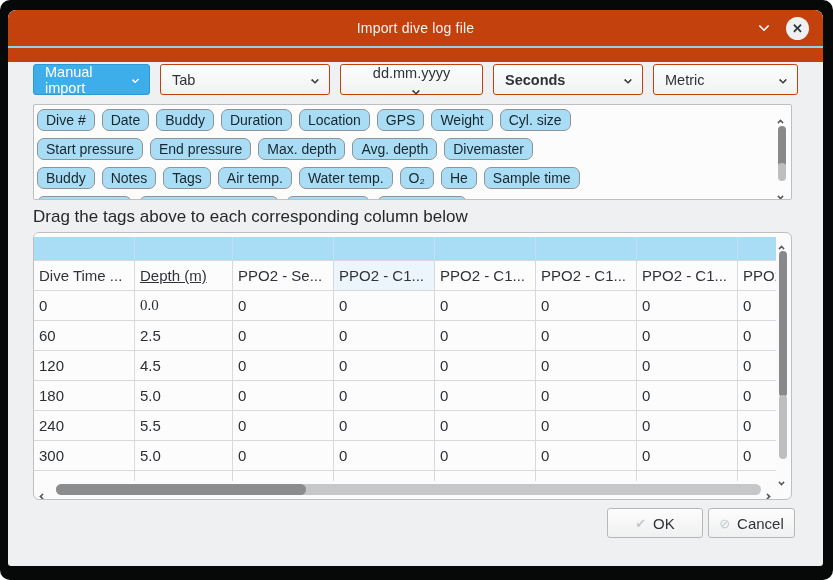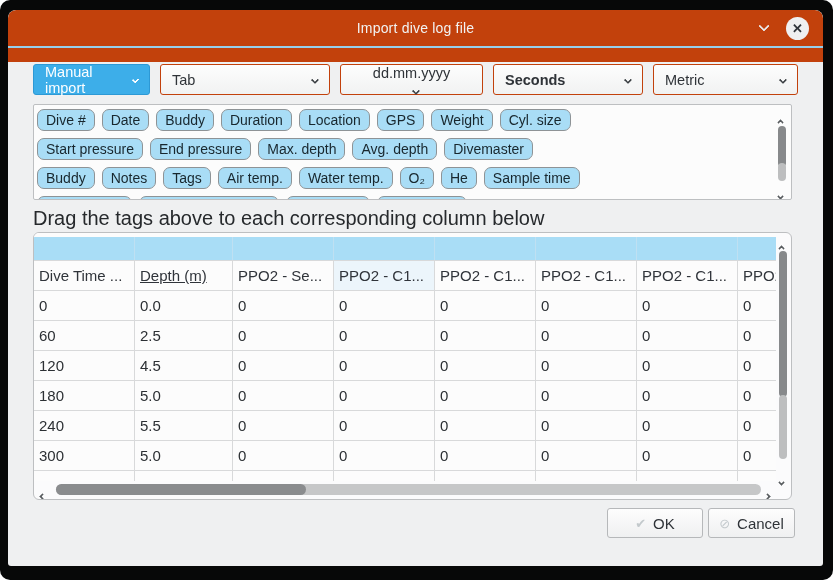--- a/index.html
+++ b/index.html
@@ -65,21 +65,21 @@
   .vscroll .sc-chev{position:absolute;left:3px;width:8px;height:8px;color:#585c5f;}
   .vscroll .sc-chev .chev{width:5px;height:5px;}
   .vthumb{position:absolute;left:3px;width:8px;border-radius:4px;background:#87898b;}
   .vtrack{position:absolute;left:3px;width:8px;border-radius:4px;background:#bdbebf;}
   .hscroll{position:absolute;height:17px;}
   .hscroll .sc-chev{position:absolute;top:4px;width:8px;height:8px;color:#585c5f;}
   .hscroll .sc-chev .chev{width:5px;height:5px;}
   .htrack{position:absolute;top:3px;height:11px;border-radius:6px;background:#c6c7c8;}
   .hthumb{position:absolute;top:3px;height:11px;border-radius:6px;background:#8a8c8e;}
   
-  .instruction{position:absolute;left:25px;top:197px;font-size:20px;color:#26292c;}
+  .instruction{position:absolute;left:25px;top:197px;font-size:17px;color:#26292c;}
   
   .table-box{
     position:absolute;left:25px;top:222px;width:759px;height:268px;
     background:#fbfbfc;border:1px solid #bdbfc1;border-radius:6px;overflow:hidden;
   }
   .tbl{position:absolute;left:0;top:0;right:15px;bottom:18px;overflow:hidden;background:#fcfcfc;padding-top:4px;}
   .trow{display:flex;overflow:hidden;}
   .tcell{flex:0 0 auto;overflow:hidden;white-space:nowrap;border-right:1px solid #d8d9da;}
   .trow.blue{height:24px;border-bottom:1px solid #d8d9da;}
   .trow.blue .tcell{background:#a9ddf6;border-right:1px solid #bfe0f2;}
@@ -209,21 +209,21 @@
             <div class="tcell" style="width: 98px; text-decoration: underline;">Depth (m)</div>
             <div class="tcell" style="width: 101px;">PPO2 - Se...</div>
             <div class="tcell hl" style="width: 101px;">PPO2 - C1...</div>
             <div class="tcell" style="width: 101px;">PPO2 - C1...</div>
             <div class="tcell" style="width: 101px;">PPO2 - C1...</div>
             <div class="tcell" style="width: 101px;">PPO2 - C1...</div>
             <div class="tcell" style="width: 60px;">PPO2</div>
           </div>
           <div class="trow data">
             <div class="tcell" style="width: 101px;">0</div>
-            <div class="tcell" style="width: 98px;">0.0</div>
+            <div class="tcell" style="width: 98px; font-family: Liberation Serif, serif;">0.0</div>
             <div class="tcell" style="width: 101px;">0</div>
             <div class="tcell" style="width: 101px;">0</div>
             <div class="tcell" style="width: 101px;">0</div>
             <div class="tcell" style="width: 101px;">0</div>
             <div class="tcell" style="width: 101px;">0</div>
             <div class="tcell" style="width: 60px;">0</div>
           </div>
           <div class="trow data">
             <div class="tcell" style="width: 101px;">60</div>
             <div class="tcell" style="width: 98px;">2.5</div>

